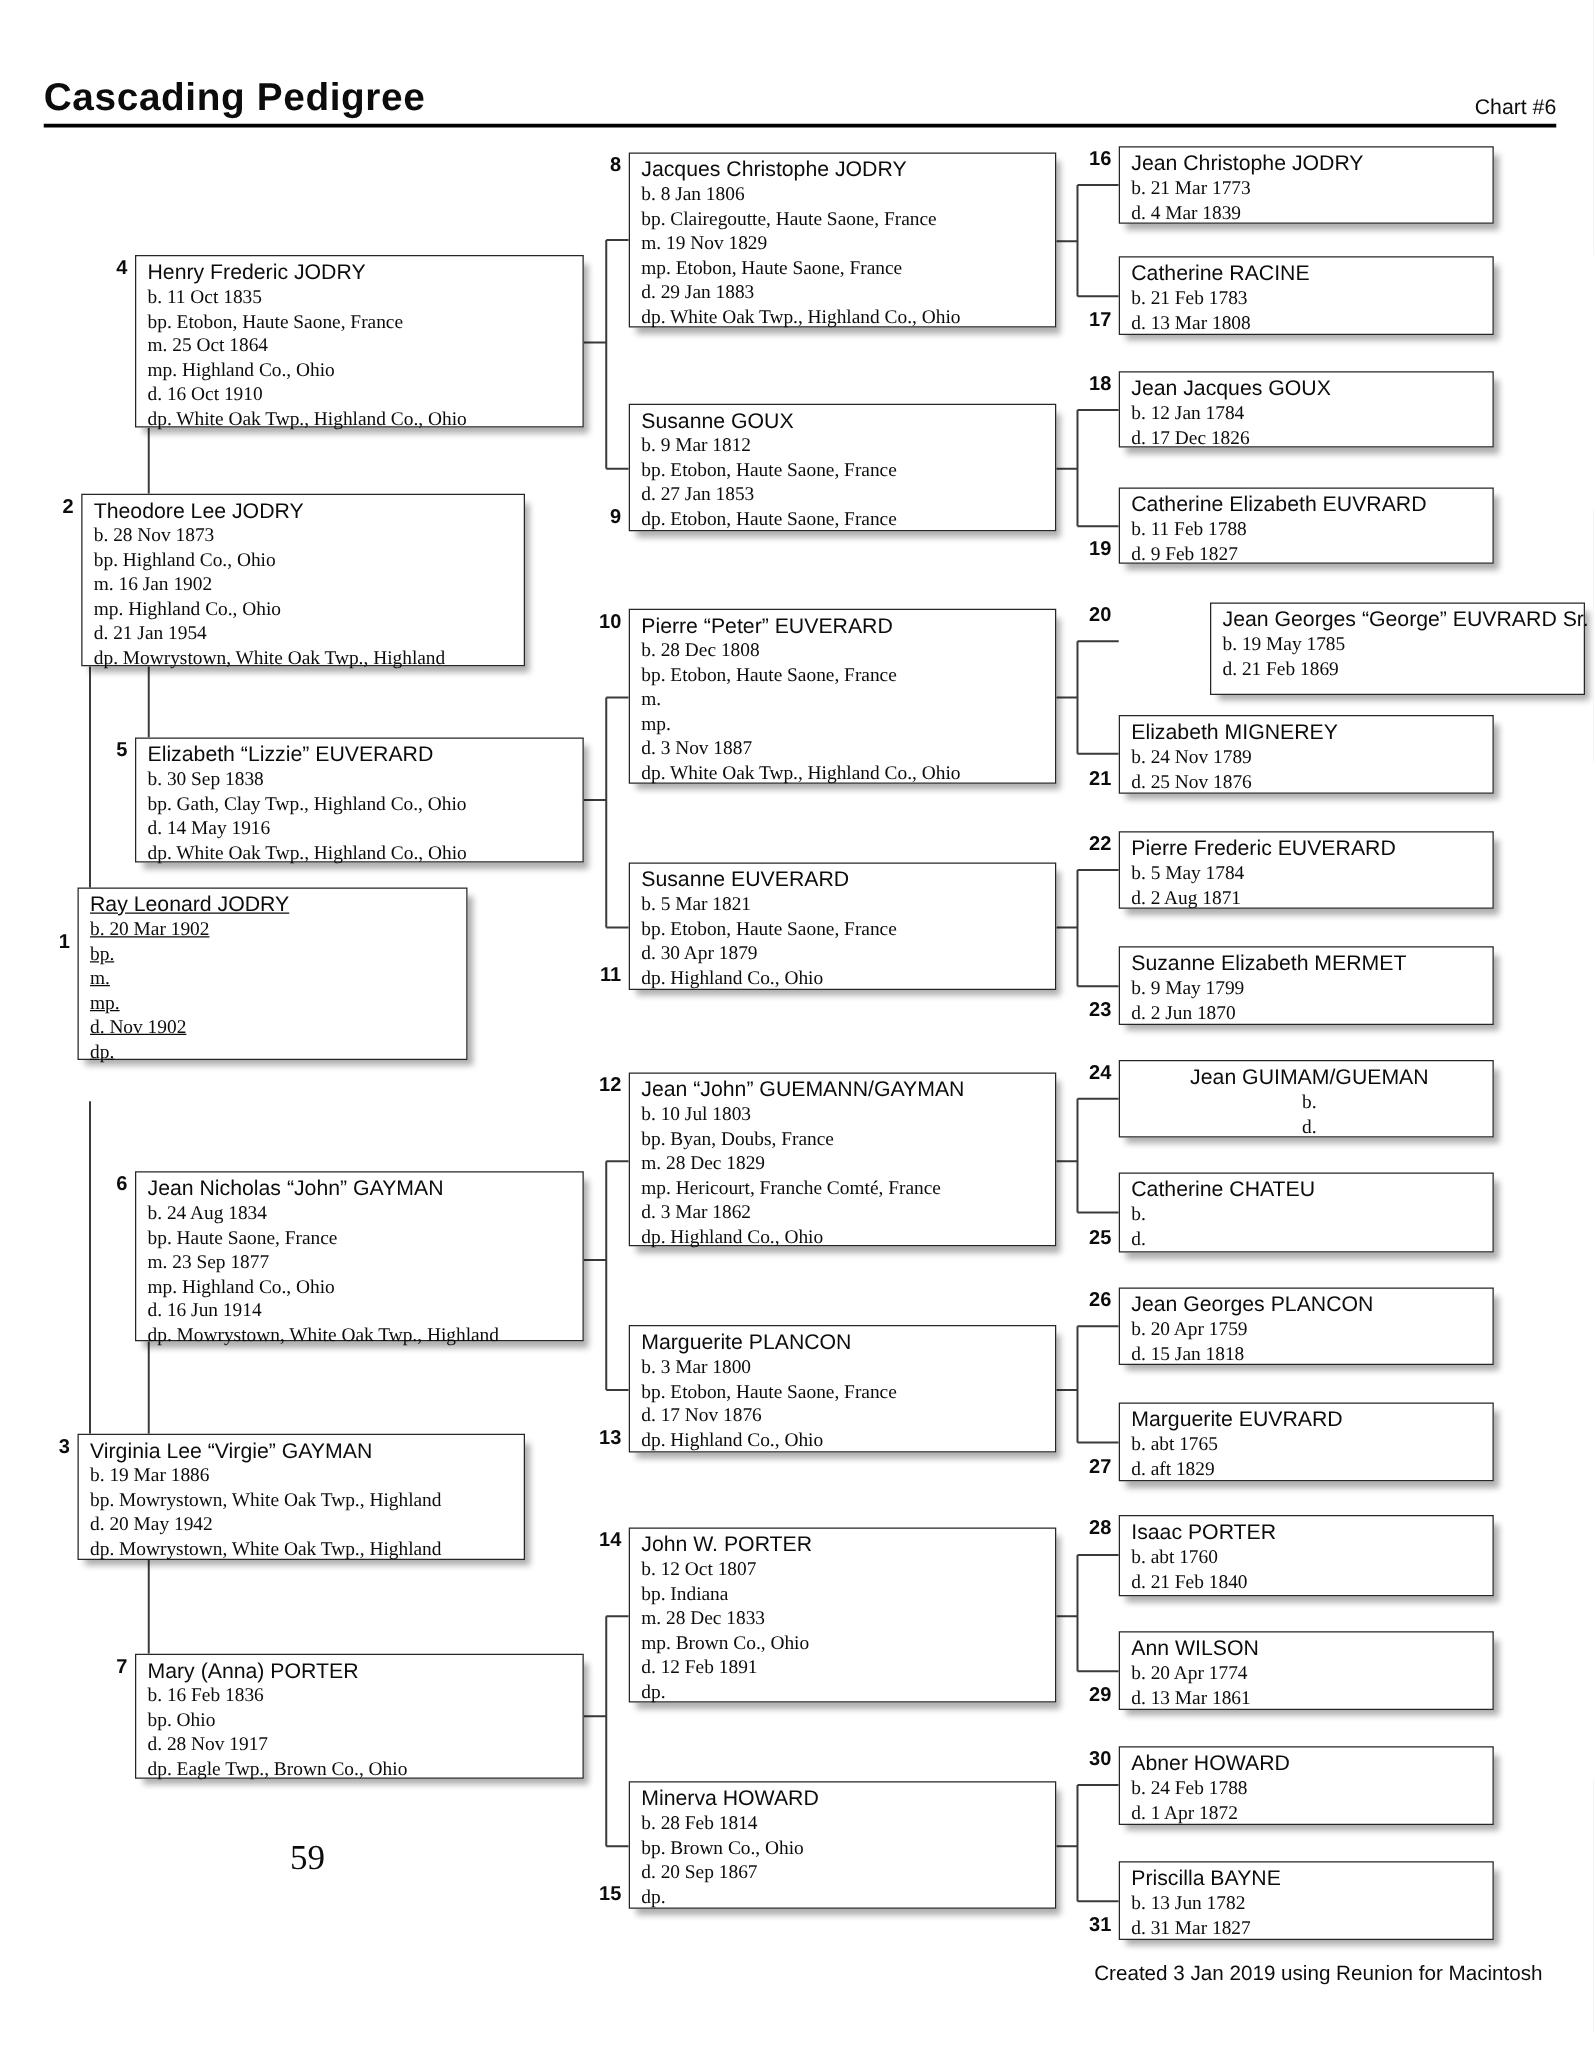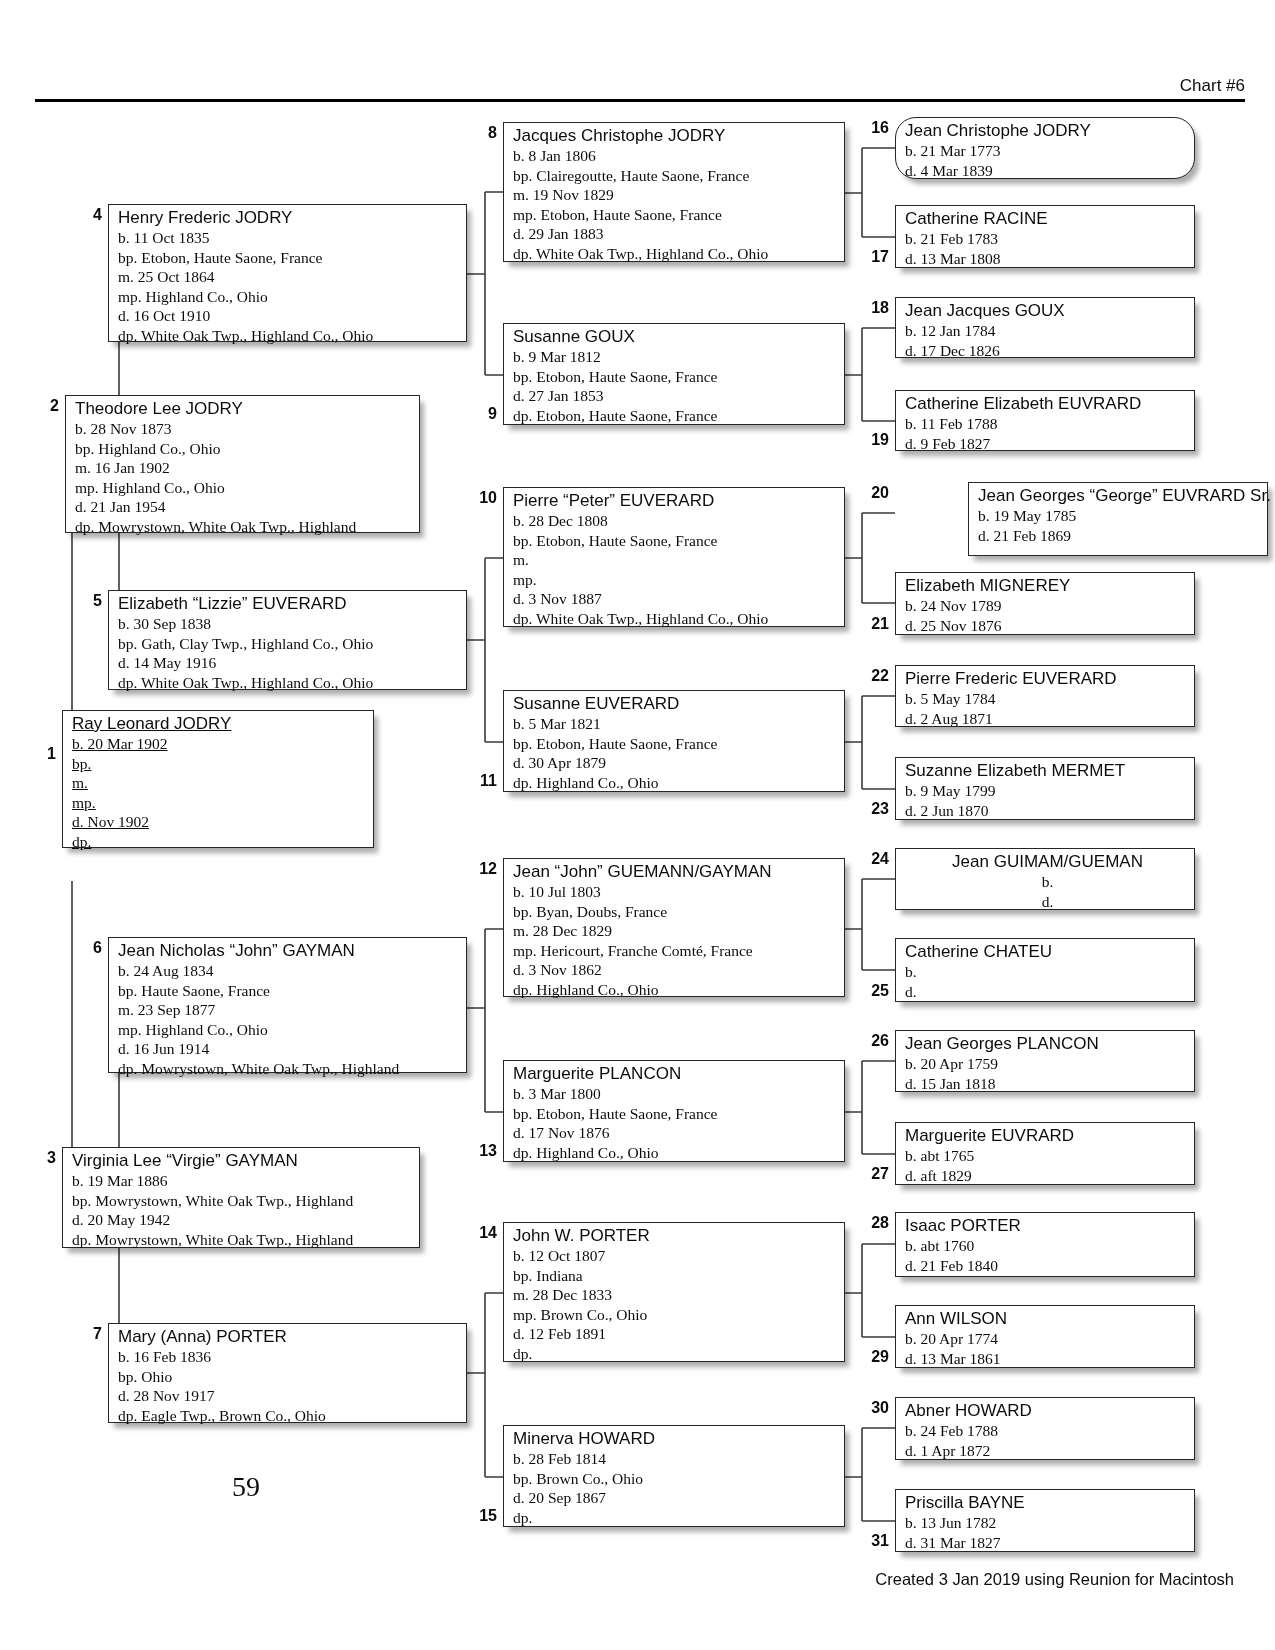--- a/index.html
+++ b/index.html
@@ -17,20 +17,21 @@
   .pnum{position:absolute;z-index:3;width:34px;text-align:right;font-weight:bold;font-size:16px;line-height:20px;}
   #pagenum{position:absolute;left:232px;top:1471px;font-family:"Liberation Serif",serif;
            font-size:28px;font-weight:normal;}
   #footer{position:absolute;right:41px;top:1570px;font-size:16.5px;}
 </style>
 </head>
 <body>
 
 <div id="page">
 
+  <div id="title">Cascading Pedigree</div>
   <div id="chartlabel">Chart #6</div>
   <div id="headrule"></div>
 
   <svg id="connectors" width="1275" height="1650" viewBox="0 0 1275 1650">
     <g stroke="#3a3a3a" stroke-width="1.6" fill="none">
 
       <path d="M119 342 V395"></path>
       <path d="M119 533 V590"></path>
       <path d="M72 533 V743"></path>
       <path d="M72 881 V1147"></path>
@@ -153,21 +154,21 @@
         <div class="pline">d. 30 Apr 1879</div>
         <div class="pline">dp. Highland Co., Ohio</div>
       </div>
       <div class="pnum" style="left: 463px; top: 771px;">11</div>
       <div class="pbox" style="left: 503px; top: 858px; width: 342px; height: 139px;">
         <div class="pname">Jean “John” GUEMANN/GAYMAN</div>
         <div class="pline">b. 10 Jul 1803</div>
         <div class="pline">bp. Byan, Doubs, France</div>
         <div class="pline">m. 28 Dec 1829</div>
         <div class="pline">mp. Hericourt, Franche Comté, France</div>
-        <div class="pline">d. 3 Nov 1862</div>
+        <div class="pline">d. 3 Mar 1862</div>
         <div class="pline">dp. Highland Co., Ohio</div>
       </div>
       <div class="pnum" style="left: 463px; top: 859px;">12</div>
       <div class="pbox" style="left: 503px; top: 1060px; width: 342px; height: 102px;">
         <div class="pname">Marguerite PLANCON</div>
         <div class="pline">b. 3 Mar 1800</div>
         <div class="pline">bp. Etobon, Haute Saone, France</div>
         <div class="pline">d. 17 Nov 1876</div>
         <div class="pline">dp. Highland Co., Ohio</div>
       </div>
@@ -183,21 +184,21 @@
       </div>
       <div class="pnum" style="left: 463px; top: 1223px;">14</div>
       <div class="pbox" style="left: 503px; top: 1425px; width: 342px; height: 102px;">
         <div class="pname">Minerva HOWARD</div>
         <div class="pline">b. 28 Feb 1814</div>
         <div class="pline">bp. Brown Co., Ohio</div>
         <div class="pline">d. 20 Sep 1867</div>
         <div class="pline">dp.</div>
       </div>
       <div class="pnum" style="left: 463px; top: 1506px;">15</div>
-      <div class="pbox" style="left: 895px; top: 117px; width: 300px; height: 62px; border-radius: 21px;">
+      <div class="pbox" style="left: 895px; top: 117px; width: 300px; height: 62px;">
         <div class="pname">Jean Christophe JODRY</div>
         <div class="pline">b. 21 Mar 1773</div>
         <div class="pline">d. 4 Mar 1839</div>
       </div>
       <div class="pnum" style="left: 855px; top: 118px;">16</div>
       <div class="pbox" style="left: 895px; top: 205px; width: 300px; height: 63px;">
         <div class="pname">Catherine RACINE</div>
         <div class="pline">b. 21 Feb 1783</div>
         <div class="pline">d. 13 Mar 1808</div>
       </div>

